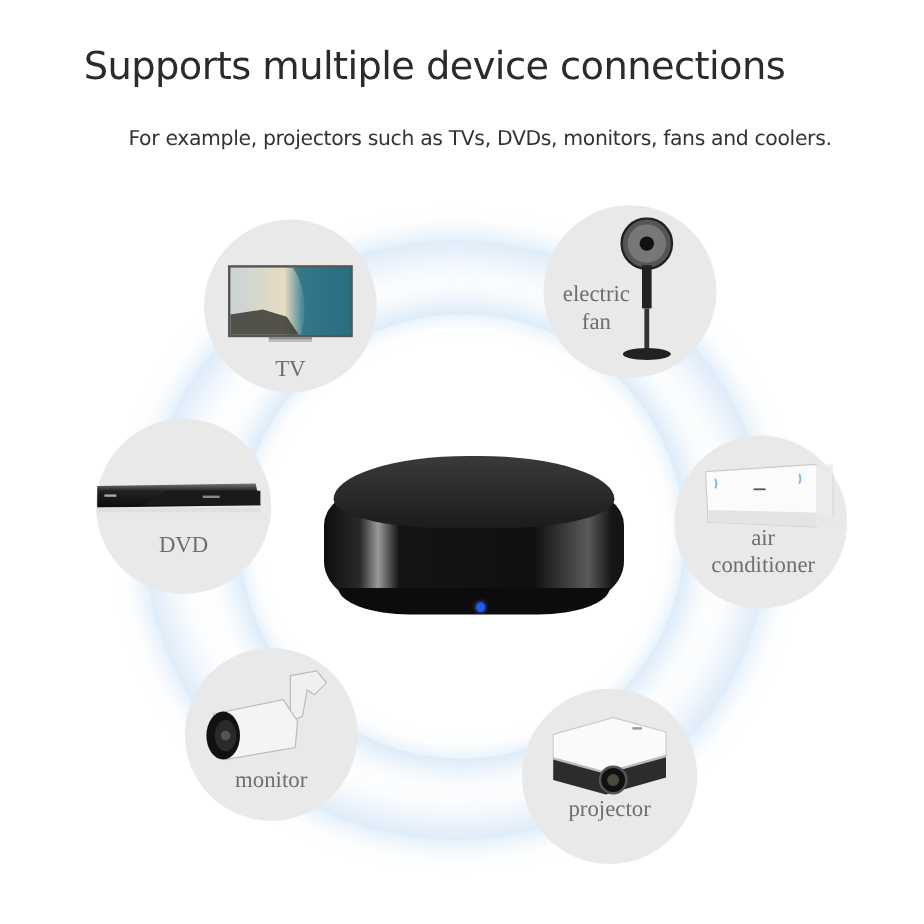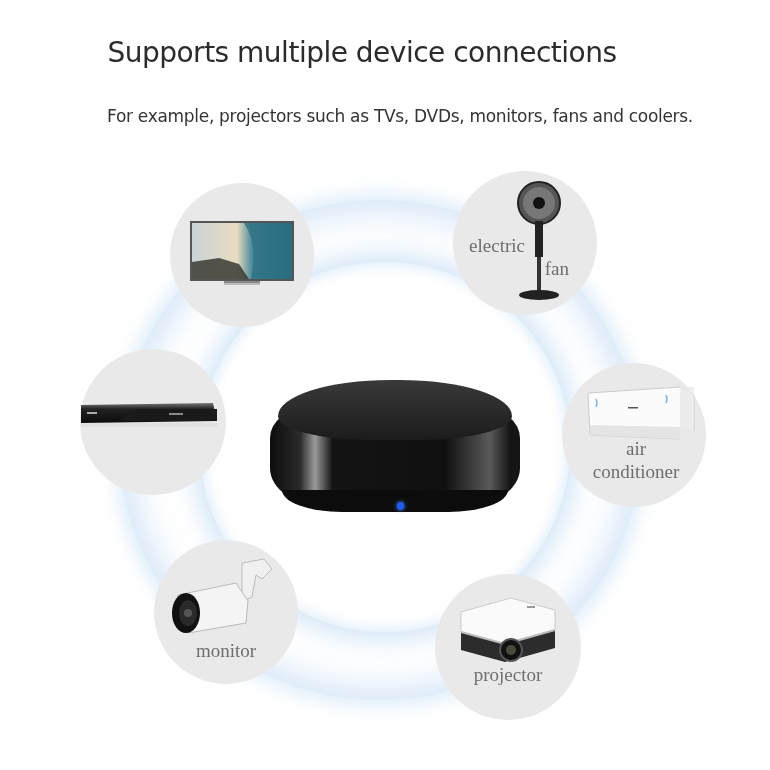--- a/index.html
+++ b/index.html
@@ -1,17 +1,17 @@
 <!DOCTYPE html>
 <html><head>
 <meta charset="utf-8">
 <style>
   html,body{margin:0;padding:0;background:#ffffff;}
   body{width:770px;height:770px;position:relative;overflow:hidden;font-family:"Liberation Sans","DejaVu Sans",sans-serif;}
-  .title{position:absolute;left:0;top:36px;width:724px;text-align:center;font-size:28px;color:#2b2b2b;letter-spacing:-0.5px;font-family:"DejaVu Sans","Liberation Sans",sans-serif;font-weight:normal;}
+  .title{position:absolute;left:0;top:36px;width:724px;text-align:center;font-size:32px;color:#2b2b2b;letter-spacing:-0.5px;font-family:"DejaVu Sans","Liberation Sans",sans-serif;font-weight:normal;}
   .subtitle{position:absolute;left:0;top:106px;width:800px;text-align:center;font-size:17px;color:#333;font-family:"DejaVu Sans","Liberation Sans",sans-serif;letter-spacing:-0.3px;}
   .ring{position:absolute;border-radius:50%;}
   .ring-outer{left:120px;top:200px;width:520px;height:500px;box-shadow:0 0 30px 14px rgba(170,205,240,0.45) inset, 0 0 18px 6px rgba(190,220,245,0.5);}
   .ring-inner{left:200px;top:262px;width:370px;height:370px;box-shadow:0 0 22px 10px rgba(175,210,242,0.5), inset 0 0 12px 4px rgba(200,225,248,0.5);}
   .bubble{position:absolute;border-radius:50%;background:#e9e9e9;}
   .label{position:absolute;width:100%;text-align:center;color:#6e6e6e;font-family:Liberation Serif, serif;font-size:19px;line-height:23px;}
   
   .hub{position:absolute;left:270px;top:380px;width:250px;height:140px;}
   .hub-top{position:absolute;left:8px;top:0;width:234px;height:60px;border-radius:48% 48% 40% 40%/60% 60% 40% 40%;background:linear-gradient(#3a3a3a,#1c1c1c);}
   .hub-body{position:absolute;left:0;top:28px;width:250px;height:100px;border-radius:38px 38px 60px 60px/30px 30px 40px 40px;background:linear-gradient(90deg,#0d0d0d 0%,#2a2a2a 12%,#9a9a9a 18%,#141414 25%,#101010 70%,#5a5a5a 88%,#151515 96%);}
@@ -37,25 +37,26 @@
           <stop offset="1" stop-color="#1d5c6e"></stop>
       </linearGradient>
     </defs>
     <rect x="1" y="1" width="104" height="60" fill="#555"></rect>
     <rect x="3" y="3" width="100" height="56" fill="url(#tvsky)"></rect>
     <path d="M3 42 L30 38 L50 44 L60 59 L3 59 Z" fill="#3a3a32" opacity="0.85"></path>
     <path d="M55 3 Q70 25 62 59 L103 59 L103 3 Z" fill="#2d7285" opacity="0.8"></path>
     <rect x="35" y="61" width="36" height="2" fill="#888"></rect>
     <rect x="35" y="63" width="36" height="2" fill="#bbb"></rect>
   </svg>
+  <div class="label" style="top:113px;">TV</div>
 </div>
 
 <div class="bubble" style="left:453px;top:171px;width:144px;height:144px;">
   <div class="label" style="left:-28px;top:63px;">electric</div>
-  <div class="label" style="left:-28px;top:86px;text-align:right;">fan</div>
+  <div class="label" style="left:-28px;top:86px;">fan</div>
   <svg style="position:absolute;left:60px;top:10px;" width="50" height="122" viewBox="0 0 50 122">
     <circle cx="26" cy="22" r="21" fill="#555" stroke="#222" stroke-width="2"></circle>
     <circle cx="26" cy="22" r="16" fill="#777"></circle>
     <circle cx="26" cy="22" r="6" fill="#111"></circle>
     <rect x="22" y="40" width="8" height="36" fill="#222"></rect>
     <rect x="24" y="76" width="4" height="36" fill="#333"></rect>
     <ellipse cx="26" cy="114" rx="20" ry="5" fill="#222"></ellipse>
   </svg>
 </div>
 
@@ -67,20 +68,21 @@
           <stop offset="0.3" stop-color="#222"></stop>
           <stop offset="1" stop-color="#0b0b0b"></stop>
       </linearGradient>
     </defs>
     <path d="M2 4 L134 2 L138 20 L2 22 Z" fill="url(#dvdg)"></path>
     <path d="M40 20 L60 8 L138 8 L138 20 Z" fill="#1a1a1a"></path>
     <rect x="8" y="11" width="10" height="2" fill="#aaa"></rect>
     <rect x="90" y="12" width="14" height="2" fill="#888"></rect>
     <rect x="2" y="22" width="136" height="4" fill="#e0e0e0"></rect>
   </svg>
+  <div class="label" style="top:94px;">DVD</div>
 </div>
 
 <div class="bubble" style="left:562px;top:363px;width:144px;height:144px;">
   <svg style="position:absolute;left:22px;top:22px;" width="112" height="58" viewBox="0 0 112 58">
     <path d="M4 8 L96 2 L110 10 L110 46 L96 54 L6 50 Z" fill="#fbfbfb" stroke="#ccc"></path>
     <path d="M6 40 L96 42 L110 46 L96 54 L6 50 Z" fill="#e4e4e4"></path>
     <rect x="96" y="2" width="14" height="52" fill="#e9e9e9" opacity="0.8"></rect>
     <path d="M12 14 q2 4 0 8" stroke="#7fb4e0" stroke-width="1.5" fill="none"></path>
     <path d="M82 10 q2 4 0 8" stroke="#7fb4e0" stroke-width="1.5" fill="none"></path>
     <rect x="44" y="22" width="10" height="1.5" fill="#555"></rect>

